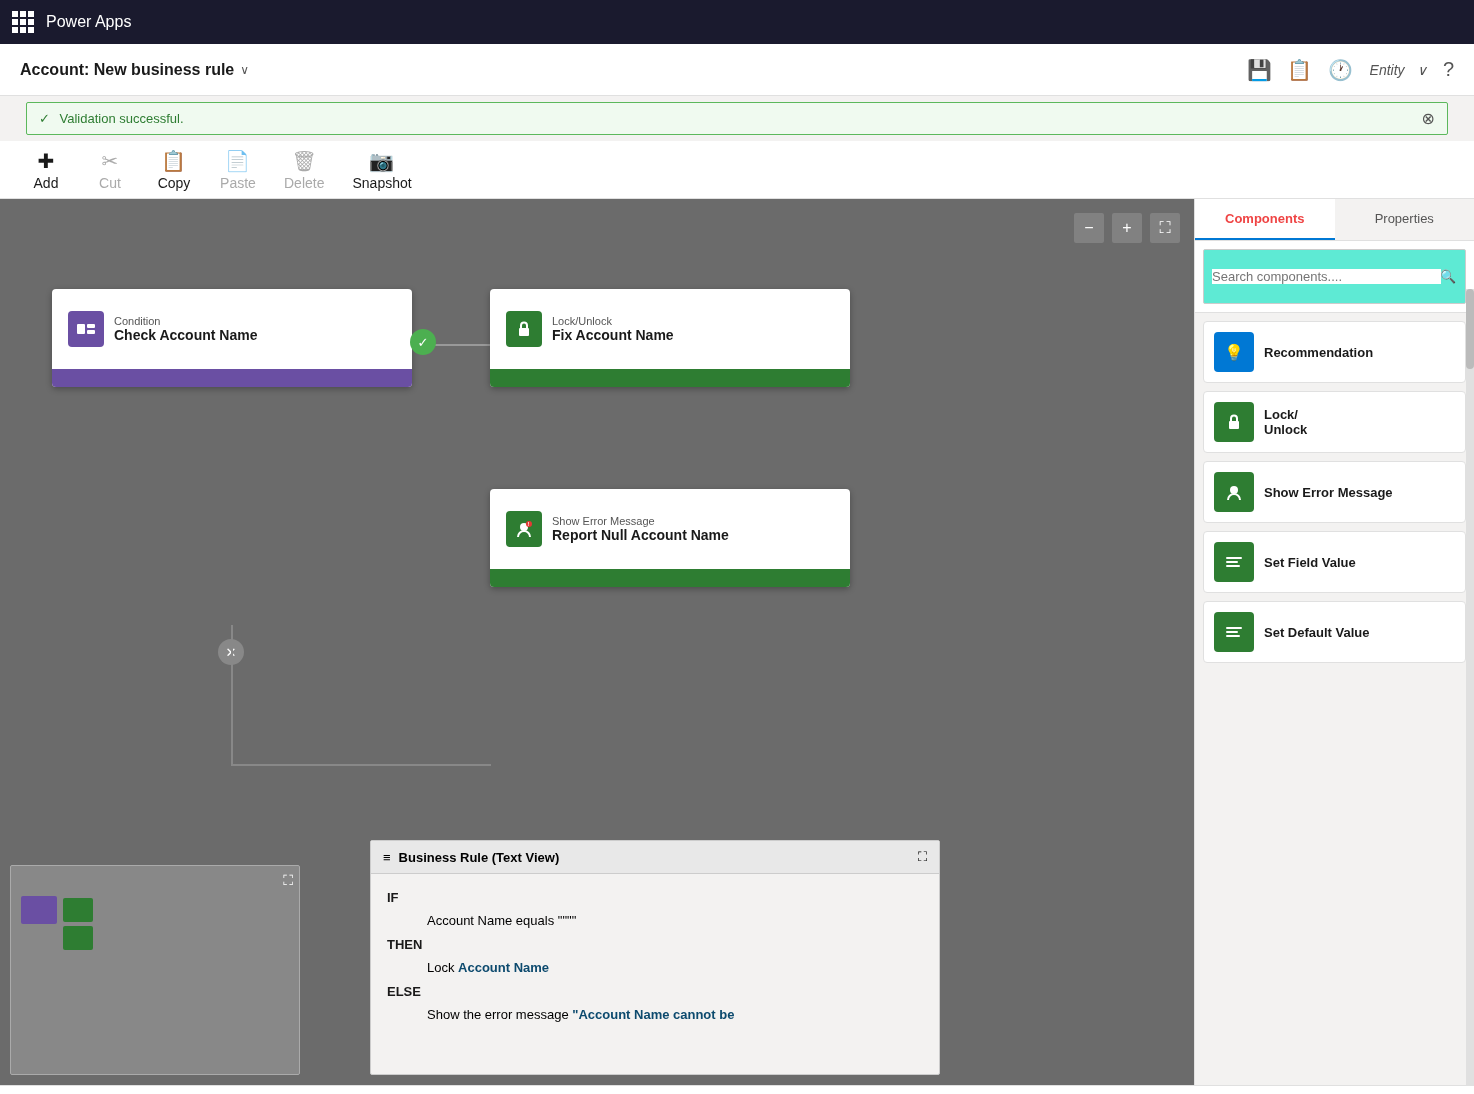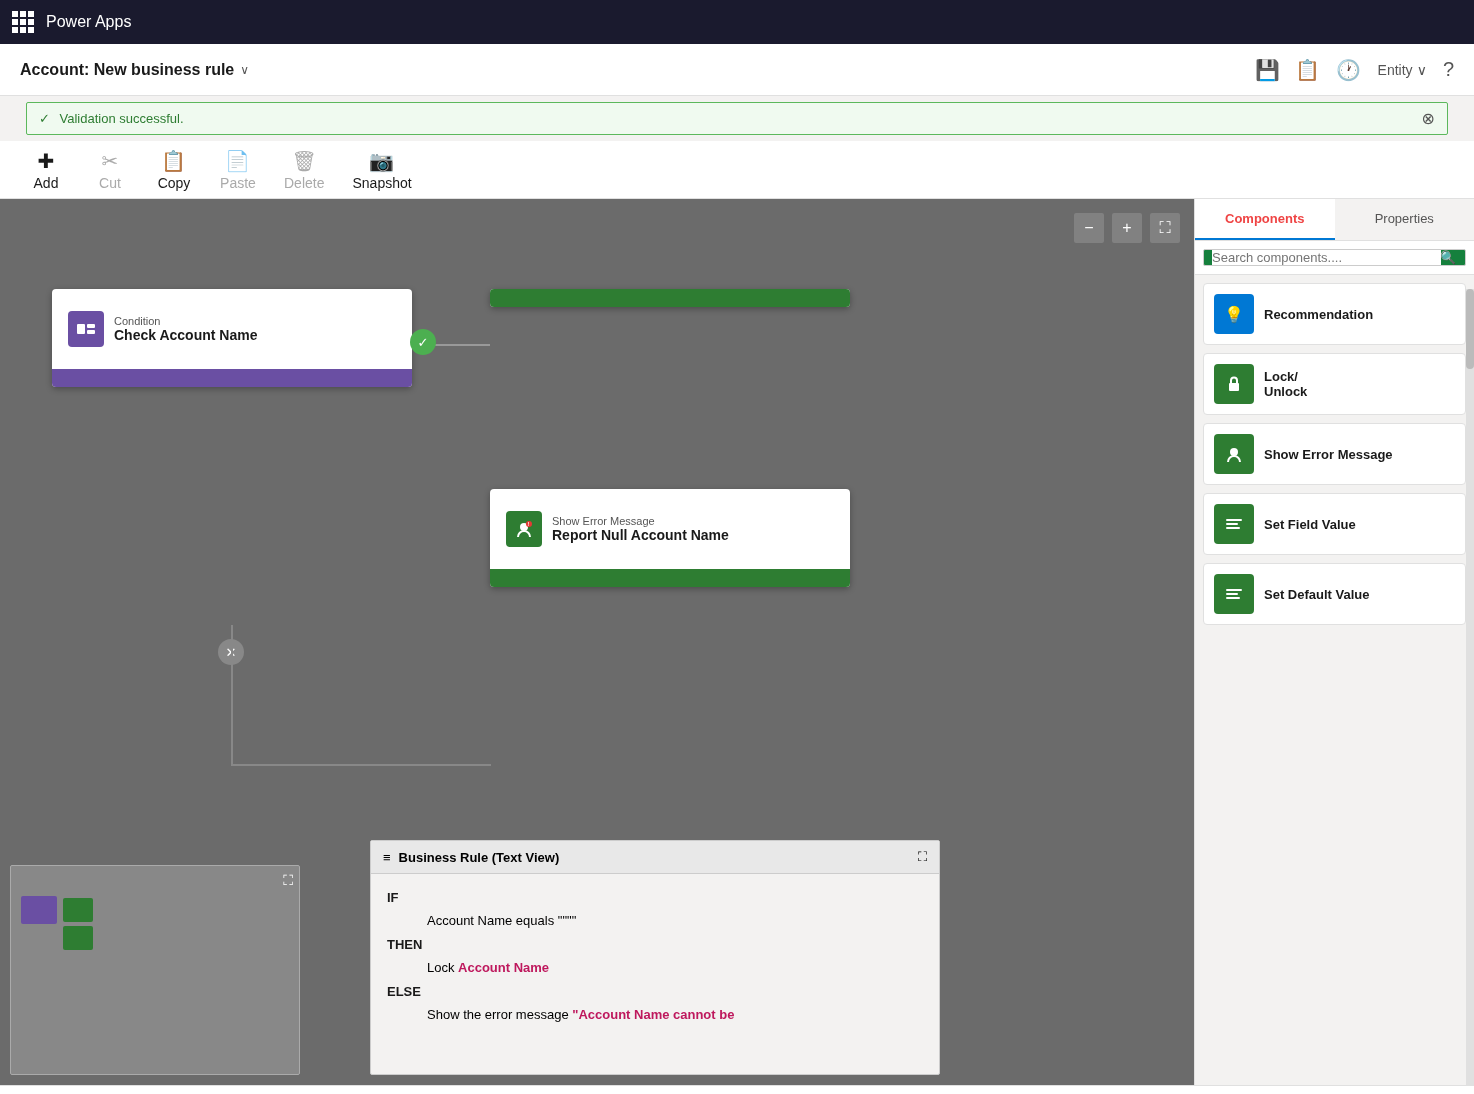--- a/index.html
+++ b/index.html
@@ -65,24 +65,25 @@
     .header-icon-btn {
       cursor: pointer;
       color: #555;
       font-size: 20px;
       display: flex;
       align-items: center;
     }
     .entity-btn {
       display: flex;
       align-items: center;
-      gap: 4px;
+      gap: 12px;
       cursor: pointer;
       font-size: 14px;
       color: #555;
+      font-style: italic;
     }
 
     
     .validation-bar {
       background: #f0faf0;
       border: 1px solid #5cb85c;
       margin: 6px 26px;
       padding: 6px 12px;
       display: flex;
       align-items: center;
@@ -325,21 +326,21 @@
       font-size: 13px;
       font-weight: 600;
     }
     .text-view-body {
       padding: 12px 16px;
       height: 200px;
       overflow-y: auto;
       line-height: 1.8;
     }
     .tv-keyword { font-weight: 700; color: #1a1a1a; }
-    .tv-value { font-weight: 600; color: #be185d; }
+    .tv-value { font-weight: 600; color: #0c4a6e; }
 
     
     .right-panel {
       width: 280px;
       background: #f3f2f1;
       border-left: 1px solid #e0e0e0;
       display: flex;
       flex-direction: column;
     }
     .panel-tabs {
@@ -363,22 +364,22 @@
     }
     .search-box {
       padding: 8px;
       border-bottom: 1px solid #e0e0e0;
       background: white;
     }
     .search-input-wrap {
       display: flex;
       align-items: flex-end;
       border: 1px solid #ccc;
-      background: #15803d;
-      padding: 0 8px;
+      background: #5eead4;
+      padding: 19px 8px;
       border-radius: 2px;
     }
     .search-input {
       border: none;
       outline: none;
       flex: 1;
       font-size: 13px;
       color: #555;
     }
     .components-list {
@@ -523,20 +524,32 @@
     <div style="position:absolute; left:412px; top:145px; width:78px; height:2px; background:#999;"></div>
     <div class="check-badge">✓</div>
 
     <div class="x-badge">✕</div>
 
     <div class="connector-false-v"></div>
 
     <div class="connector-false-h"></div>
 
     <div class="flow-node lock-node">
+      <div class="flow-node-header">
+        <div class="flow-node-icon icon-green">
+          <svg width="20" height="20" viewBox="0 0 20 20" fill="none">
+            <rect x="5" y="9" width="10" height="8" rx="1" fill="white"></rect>
+            <path d="M7 9V6.5a3 3 0 016 0V9" stroke="white" stroke-width="2" fill="none"></path>
+          </svg>
+        </div>
+        <div class="flow-node-text">
+          <div class="node-type">Lock/Unlock</div>
+          <div class="node-name">Fix Account Name</div>
+        </div>
+      </div>
       <div class="flow-node-footer footer-green"></div>
     </div>
 
     <div class="flow-node error-node">
       <div class="flow-node-header">
         <div class="flow-node-icon icon-green">
           <svg width="20" height="20" viewBox="0 0 20 20" fill="none">
             <circle cx="10" cy="8" r="4" fill="white"></circle>
             <path d="M4 18c0-3.3 2.7-6 6-6s6 2.7 6 6" stroke="white" stroke-width="2" fill="none"></path>
             <circle cx="15" cy="5" r="3" fill="#e53935"></circle>

